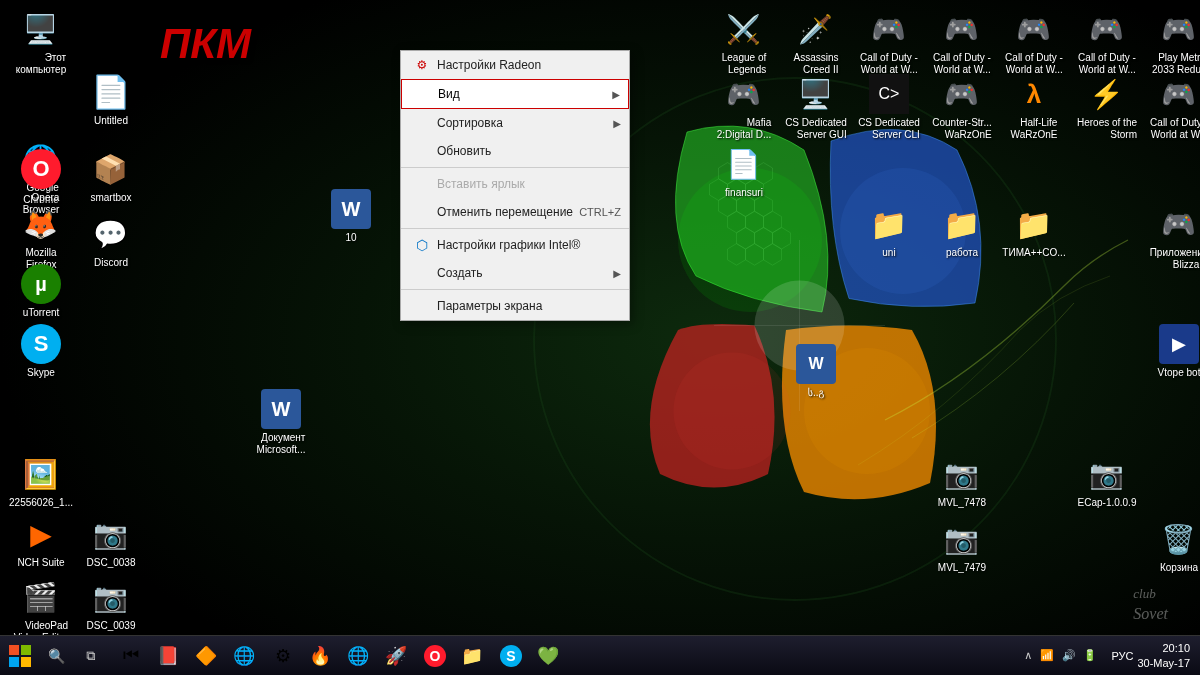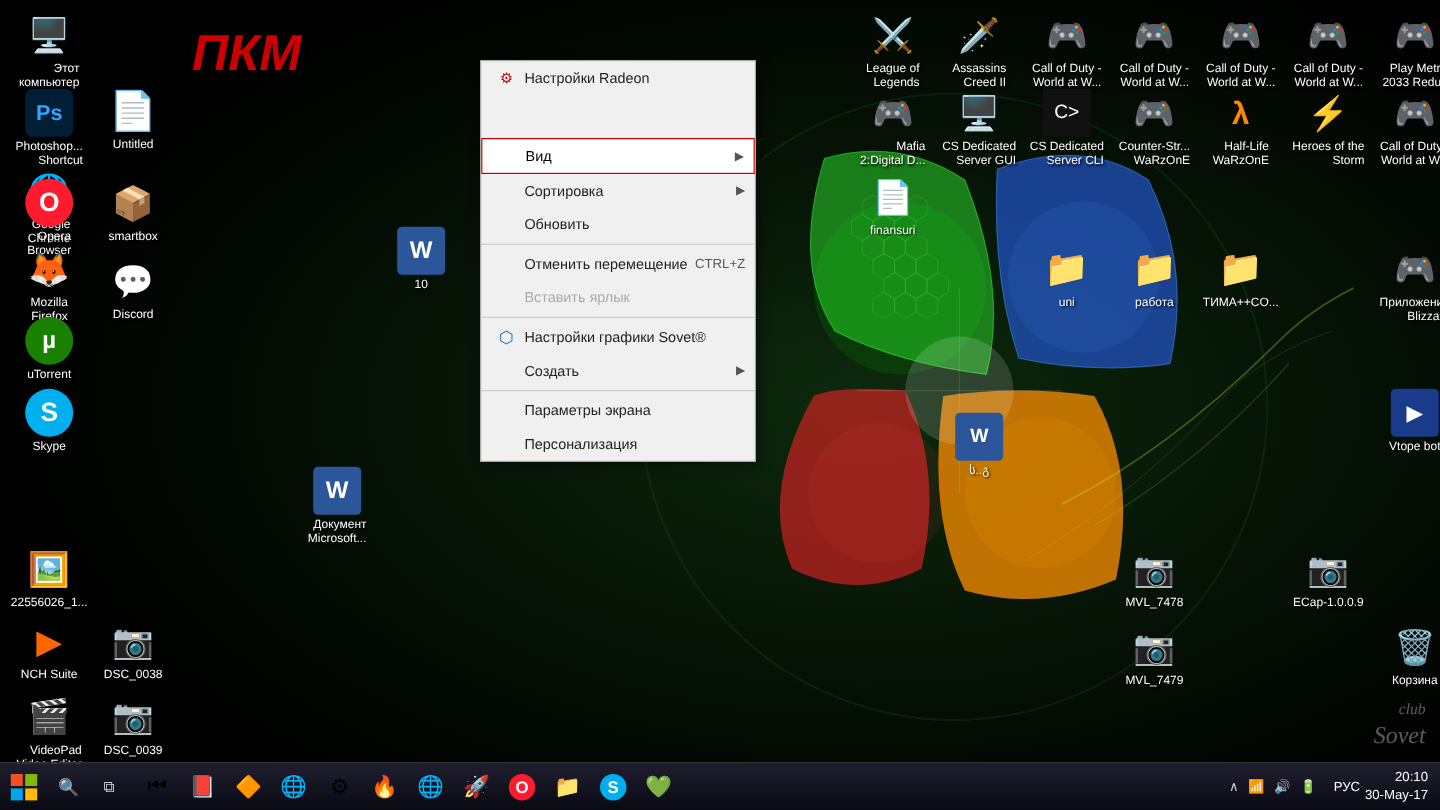--- a/index.html
+++ b/index.html
@@ -66,21 +66,20 @@
       align-items: center;
       padding: 5px 12px;
       cursor: pointer;
       position: relative;
       color: #222;
     }
     .ctx-item.highlighted {
       background: #fff;
       border: 1px solid #cc0000;
       color: #000;
-      margin-top: 36px;
     }
     .ctx-item.disabled {
       color: #aaa;
       cursor: default;
     }
     .ctx-item .ctx-icon {
       width: 18px;
       height: 18px;
       margin-right: 6px;
       display: flex;
@@ -303,24 +302,20 @@
 
   <div id="pkm-text">ПКМ</div>
 
   <div id="test-text">Тест</div>
 
   <div class="desktop-icon" style="left:5px;top:5px;">
     <div class="icon-img">🖥️</div>
     <div class="icon-label">Этот<br>компьютер</div>
   </div>
 
-  <div class="desktop-icon" style="left:5px;top:70px;">
-    <div class="icon-img" style="background:#001e36;color:#31a8ff;font-weight:bold;font-size:18px;width:40px;height:40px;border-radius:6px;">Ps</div>
-    <div class="icon-label">Photoshop...<br>Shortcut</div>
-  </div>
 
   <div class="desktop-icon" style="left:5px;top:135px;">
     <div class="icon-img">🌐</div>
     <div class="icon-label">Google<br>Chrome</div>
   </div>
 
   <div class="desktop-icon" style="left:75px;top:68px;">
     <div class="icon-img" style="font-size:32px;">📄</div>
     <div class="icon-label">Untitled</div>
   </div>
@@ -520,58 +515,54 @@
       <span class="ctx-arrow">▶</span>
     </div>
 
     <div class="ctx-item">
       <div class="ctx-icon"></div>
       <span>Обновить</span>
     </div>
     <div class="ctx-separator"></div>
 
 
+    <div class="ctx-item disabled">
+      <div class="ctx-icon"></div>
+      <span>Вставить ярлык</span>
+    </div>
+
     <div class="ctx-item">
       <div class="ctx-icon"></div>
       <span>Отменить перемещение</span>
       <span class="ctx-shortcut">CTRL+Z</span>
     </div>
-
-    <div class="ctx-item disabled">
-      <div class="ctx-icon"></div>
-      <span>Вставить ярлык</span>
-    </div>
     <div class="ctx-separator"></div>
 
     <div class="ctx-item">
       <div class="ctx-icon" style="color:#0071c5;font-size:14px;">⬡</div>
-      <span>Настройки графики Sovet®</span>
+      <span>Настройки графики Intel®</span>
     </div>
 
     <div class="ctx-item">
       <div class="ctx-icon"></div>
       <span>Создать</span>
       <span class="ctx-arrow">▶</span>
     </div>
     <div class="ctx-separator"></div>
 
     <div class="ctx-item">
       <div class="ctx-icon"></div>
       <span>Параметры экрана</span>
     </div>
 
-    <div class="ctx-item">
-      <div class="ctx-icon"></div>
-      <span>Персонализация</span>
-    </div>
-  </div>
-
-  <div id="watermark" style="position:absolute;bottom:50px;right:12px;color:rgba(255,255,255,0.35);font-size:18px;font-style:italic;font-family:Georgia,serif;text-align:right;line-height:1.2;">
+  </div>
+
+  <div id="watermark" style="position:absolute;bottom:50px;right:32px;color:rgba(255,255,255,0.35);font-size:18px;font-style:italic;font-family:Georgia,serif;text-align:left;line-height:1.2;">
     <span style="font-size:13px;">club</span><br>
-    <span style="font-size:20px;">Sovet</span>
+    <span style="font-size:16px;">Sovet</span>
   </div>
 
   <div id="taskbar">
 
     <div id="start-btn">
       <svg class="start-icon" viewBox="0 0 24 24" fill="none">
         <rect x="1" y="1" width="10" height="10" fill="#f25022"></rect>
         <rect x="13" y="1" width="10" height="10" fill="#7fba00"></rect>
         <rect x="1" y="13" width="10" height="10" fill="#00a4ef"></rect>
         <rect x="13" y="13" width="10" height="10" fill="#ffb900"></rect>

